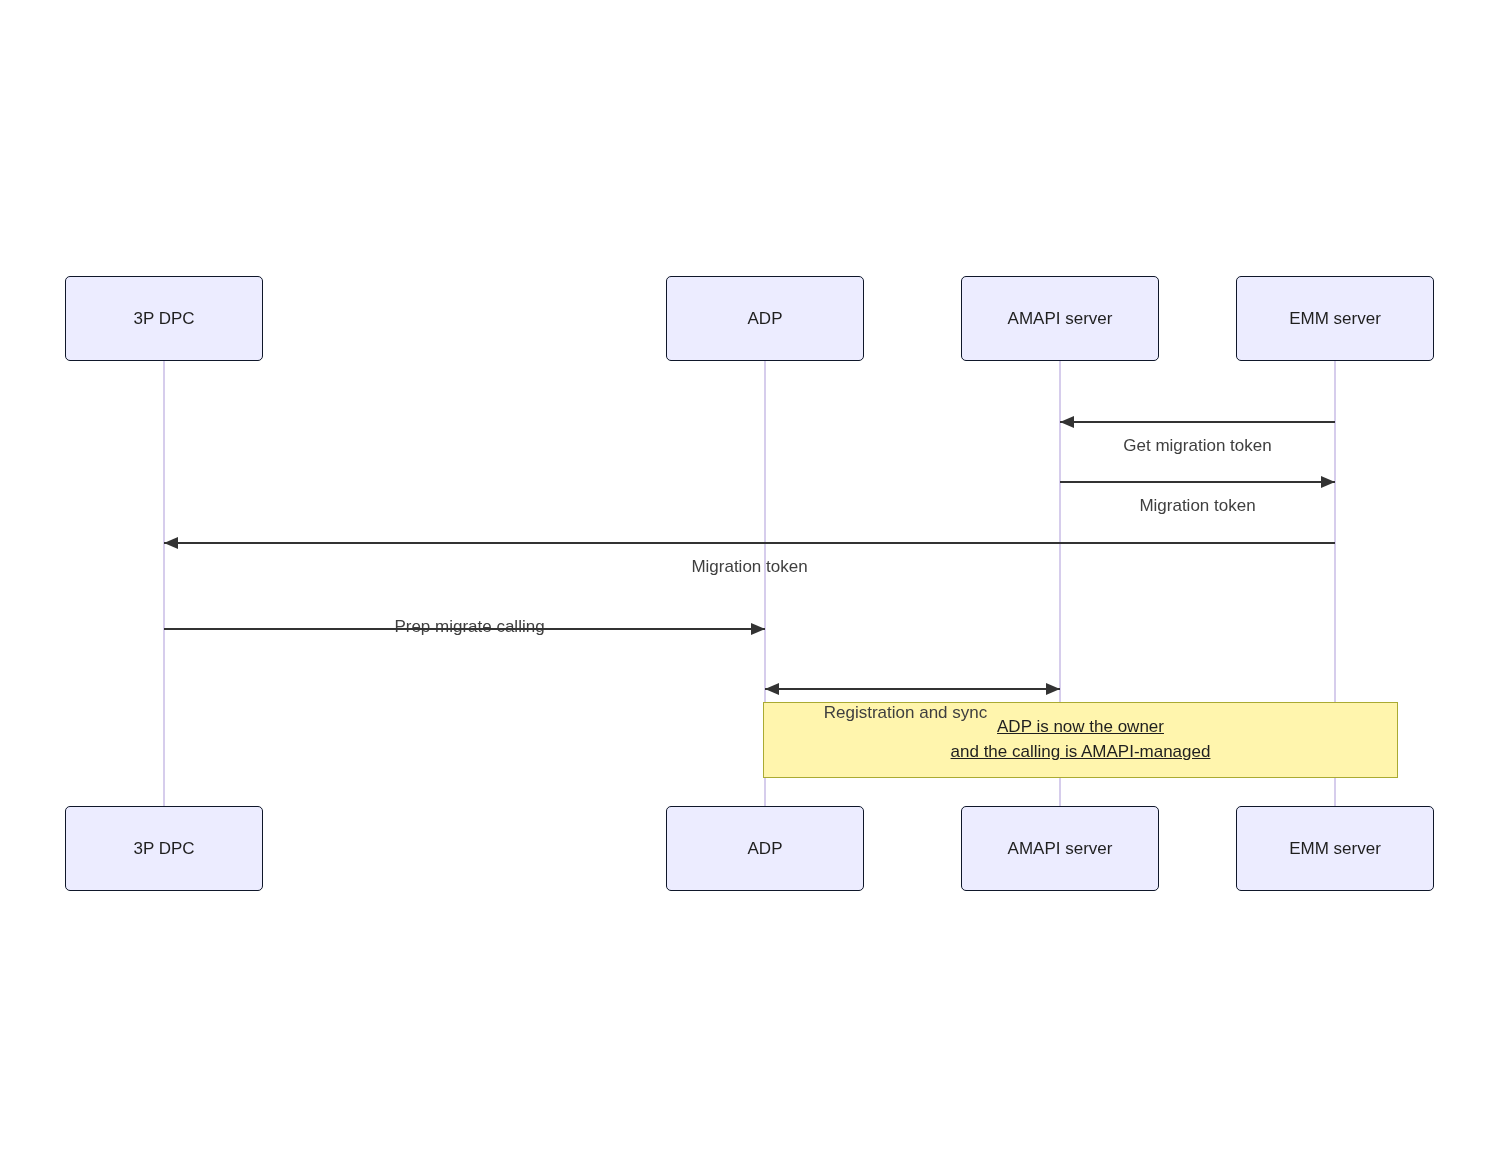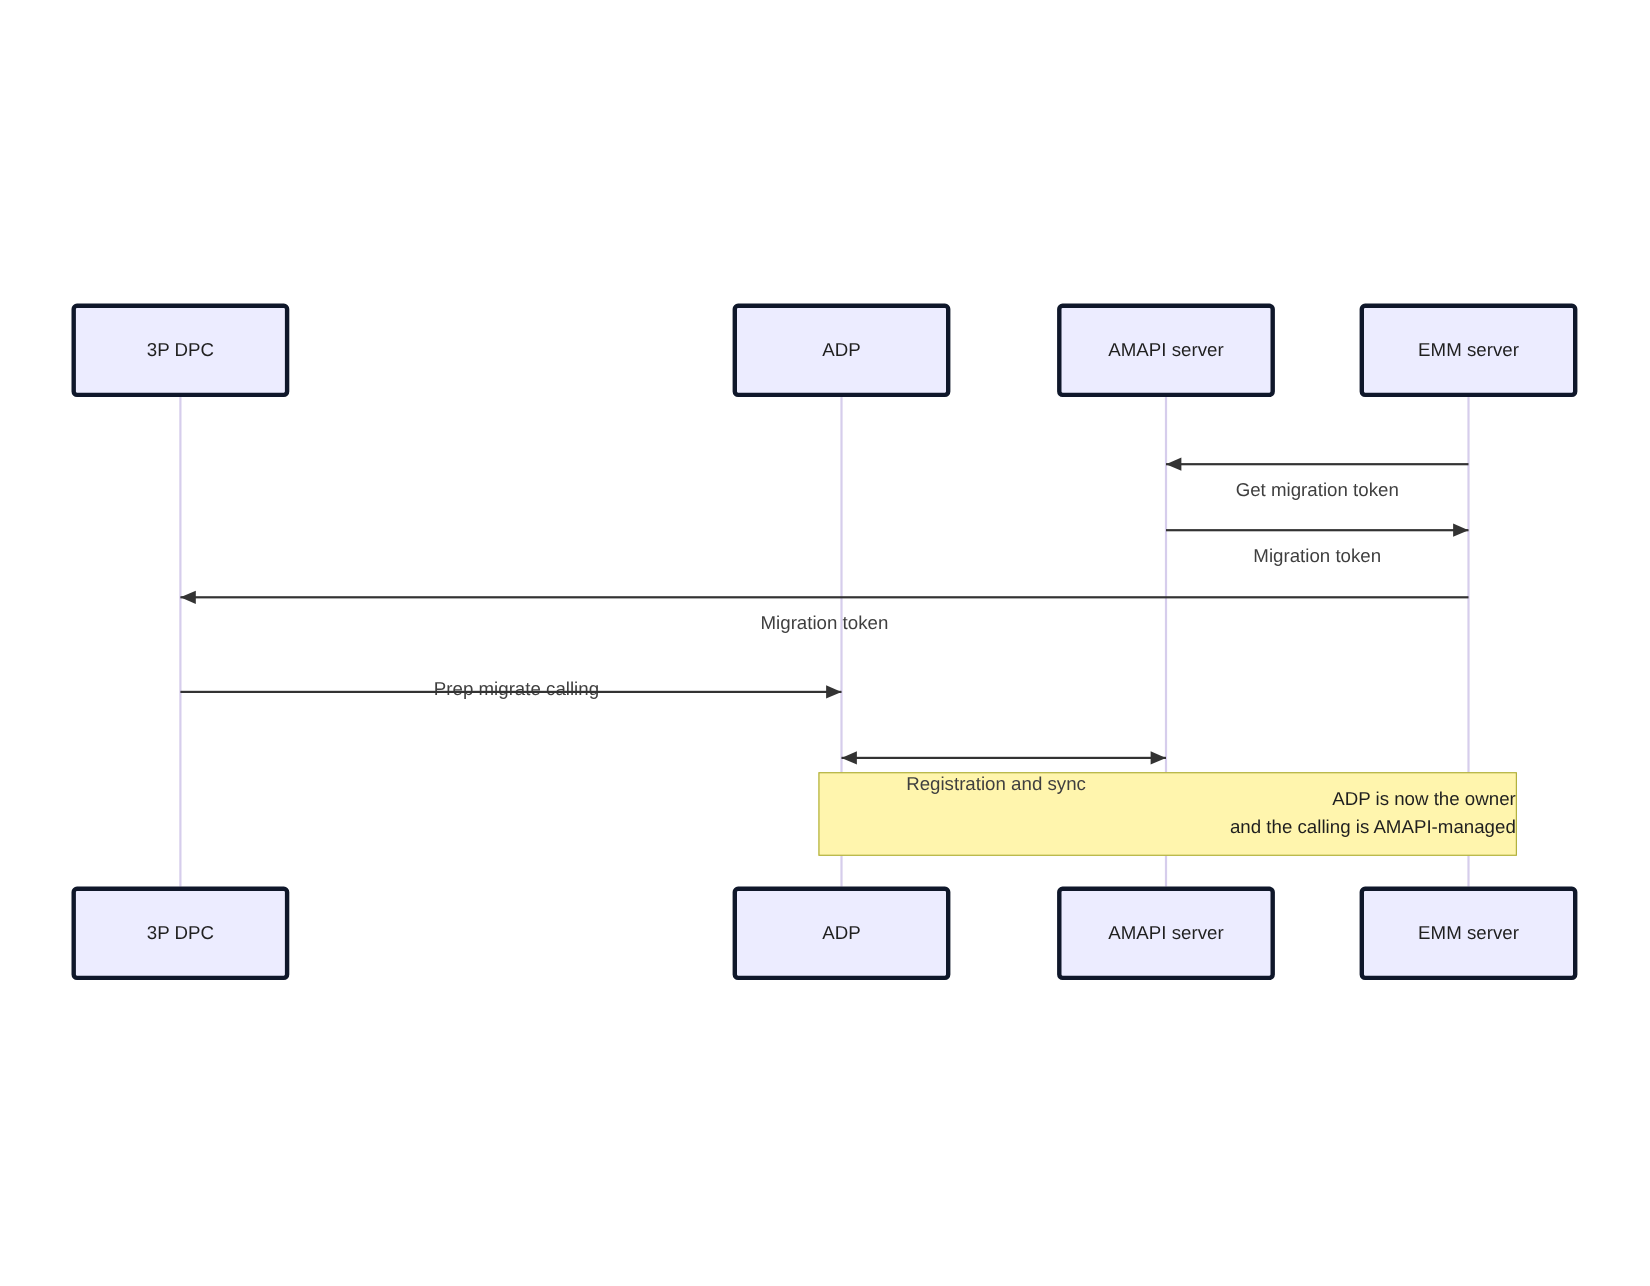--- a/index.html
+++ b/index.html
@@ -16,21 +16,21 @@
     top: 361px;
     height: 445px;
     width: 2px;
     background: #d6cdec;
   }
   .actor {
     position: absolute;
     width: 198px;
     height: 85px;
     background: #ececff;
-    border: 4px solid #0f172a;
+    border: 1px solid #0f172a;
     border-radius: 5px;
     display: flex;
     align-items: center;
     justify-content: center;
     font-size: 17px;
     color: #1f1f1f;
     box-sizing: border-box;
   }
   .msg-label {
     position: absolute;
@@ -50,32 +50,33 @@
     position: absolute;
     width: 0;
     height: 0;
     border-top: 6px solid transparent;
     border-bottom: 6px solid transparent;
   }
   .arrowhead.left  { border-right: 14px solid #333333; }
   .arrowhead.right { border-left: 14px solid #333333; }
   .note {
     position: absolute;
-    left: 744px;
+    left: 763px;
     top: 702px;
     width: 635px;
     height: 76px;
     background: #fff5ad;
     border: 1.5px solid #aaaa33;
     box-sizing: border-box;
-    text-align: right;
+    text-align: center;
     font-size: 17px;
     line-height: 25px;
     color: #1f1f1f;
     padding-top: 11px;
+    text-decoration: underline;
   }
 </style>
 </head>
 <body>
 
 <div class="stage">
 
   <div class="lifeline" style="left:163px"></div>
   <div class="lifeline" style="left:764px"></div>
   <div class="lifeline" style="left:1059px"></div>

